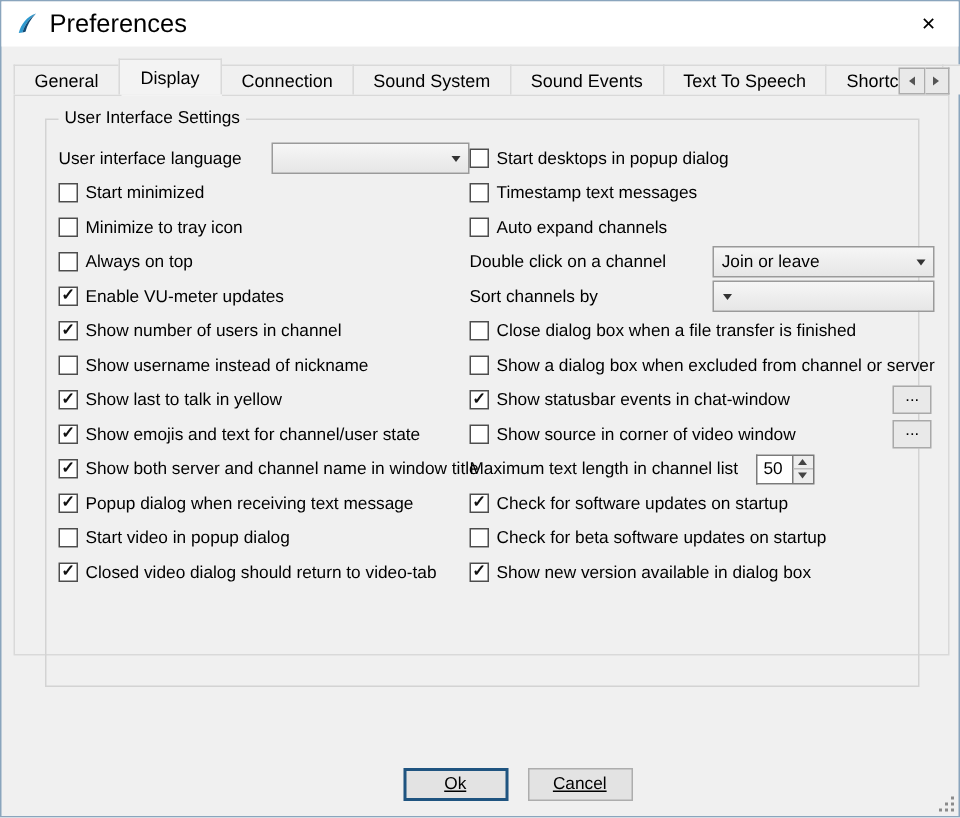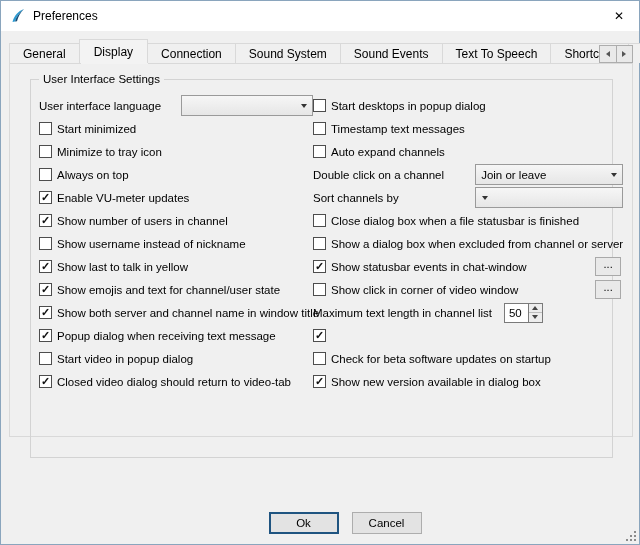--- a/index.html
+++ b/index.html
@@ -3,21 +3,21 @@
 <meta charset="utf-8">
 <style>
   html,body{margin:0;padding:0}
   body{width:640px;height:545px;position:relative;overflow:hidden;
        font-family:"Liberation Sans",sans-serif;color:#000;background:#f0f0f0;font-size:11.5px}
   .dialog{position:absolute;inset:0;background:#f0f0f0;border:1px solid #8aa5bd;box-sizing:border-box}
 
   
   .titlebar{position:absolute;top:0;left:0;right:0;height:30px;background:#ffffff;display:flex;align-items:center}
   .app-icon{margin-left:9px;width:16px;height:16px;flex:0 0 auto}
-  .window-title{margin-left:7px;font-size:12px}
+  .window-title{margin-left:7px;font-size:17px}
   .close-btn{position:absolute;top:0;right:0;width:40px;height:30px;display:flex;align-items:center;justify-content:center;
              font-size:12px;color:#000;cursor:default}
 
   
   .tabbar{position:absolute;left:8px;top:38px;height:24px;display:flex;align-items:flex-end;z-index:2}
   .tab{position:relative;height:20px;padding:0 13px;display:flex;align-items:center;background:#f0f0f0;
        border:1px solid #d9d9d9;border-bottom:none;font-size:12px;white-space:nowrap;box-sizing:border-box}
   .tab + .tab{margin-left:-1px}
   .tab.selected{height:24px;padding:0 14px;background:#f3f3f3;z-index:3}
   #tab-cover{position:absolute;top:62px;height:1px;background:#f3f3f3;z-index:4}
@@ -59,21 +59,21 @@
   .spin-up::after{content:'';width:0;height:0;border-left:3px solid transparent;border-right:3px solid transparent;border-bottom:4px solid #444}
   .spin-down::after{content:'';width:0;height:0;border-left:3px solid transparent;border-right:3px solid transparent;border-top:4px solid #444}
 
   
   .dots{margin-left:auto;margin-right:2px;width:26px;height:19px;border:1px solid #a9a9a9;background:#e9e9e9;
         font-size:11px;line-height:1;padding:0 0 4px 0;font-family:inherit}
 
   
   .footer{position:absolute;left:0;right:0;top:511px;display:flex;justify-content:center;gap:13px;padding-left:50px}
   .btn{min-width:70px;height:22px;box-sizing:border-box;border:1px solid #adadad;background:#e3e3e3;
-       font-size:11.5px;font-family:inherit;padding:0 10px}
+       font-size:11.5px;font-family:inherit;text-decoration:underline;padding:0 10px}
   .btn.default{border:2px solid #1f5480}
 
   .resize-grip{position:absolute;right:2px;bottom:2px;width:13px;height:13px}
 </style>
 </head>
 <body>
 
 <div class="dialog">
 
   <div class="titlebar">
@@ -188,48 +188,49 @@
               </div>
             </div>
             <div class="row">
               <span class="form-label">Sort channels by</span>
               <div class="combo" style="width: 148px;">
                 <span class="combo-arrow"></span>
               </div>
             </div>
             <div class="row">
               <span class="cb"></span>
-              <span class="cb-label">Close dialog box when a file statusbar is finished</span>
+              <span class="cb-label">Close dialog box when a file transfer is finished</span>
             </div>
             <div class="row">
               <span class="cb"></span>
               <span class="cb-label">Show a dialog box when excluded from channel or server</span>
             </div>
             <div class="row">
               <span class="cb">✓</span>
               <span class="cb-label">Show statusbar events in chat-window</span>
               <button class="dots">...</button>
             </div>
             <div class="row">
               <span class="cb"></span>
-              <span class="cb-label">Show click in corner of video window</span>
+              <span class="cb-label">Show source in corner of video window</span>
               <button class="dots">...</button>
             </div>
             <div class="row">
               <span class="form-label">Maximum text length in channel list</span>
               <div class="spinbox">
                 <span class="spin-value">50</span>
                 <span class="spin-buttons">
                   <span class="spin-up"></span>
                   <span class="spin-down"></span>
                 </span>
               </div>
             </div>
             <div class="row">
               <span class="cb">✓</span>
+              <span class="cb-label">Check for software updates on startup</span>
             </div>
             <div class="row">
               <span class="cb"></span>
               <span class="cb-label">Check for beta software updates on startup</span>
             </div>
             <div class="row">
               <span class="cb">✓</span>
               <span class="cb-label">Show new version available in dialog box</span>
             </div>
           </div>

